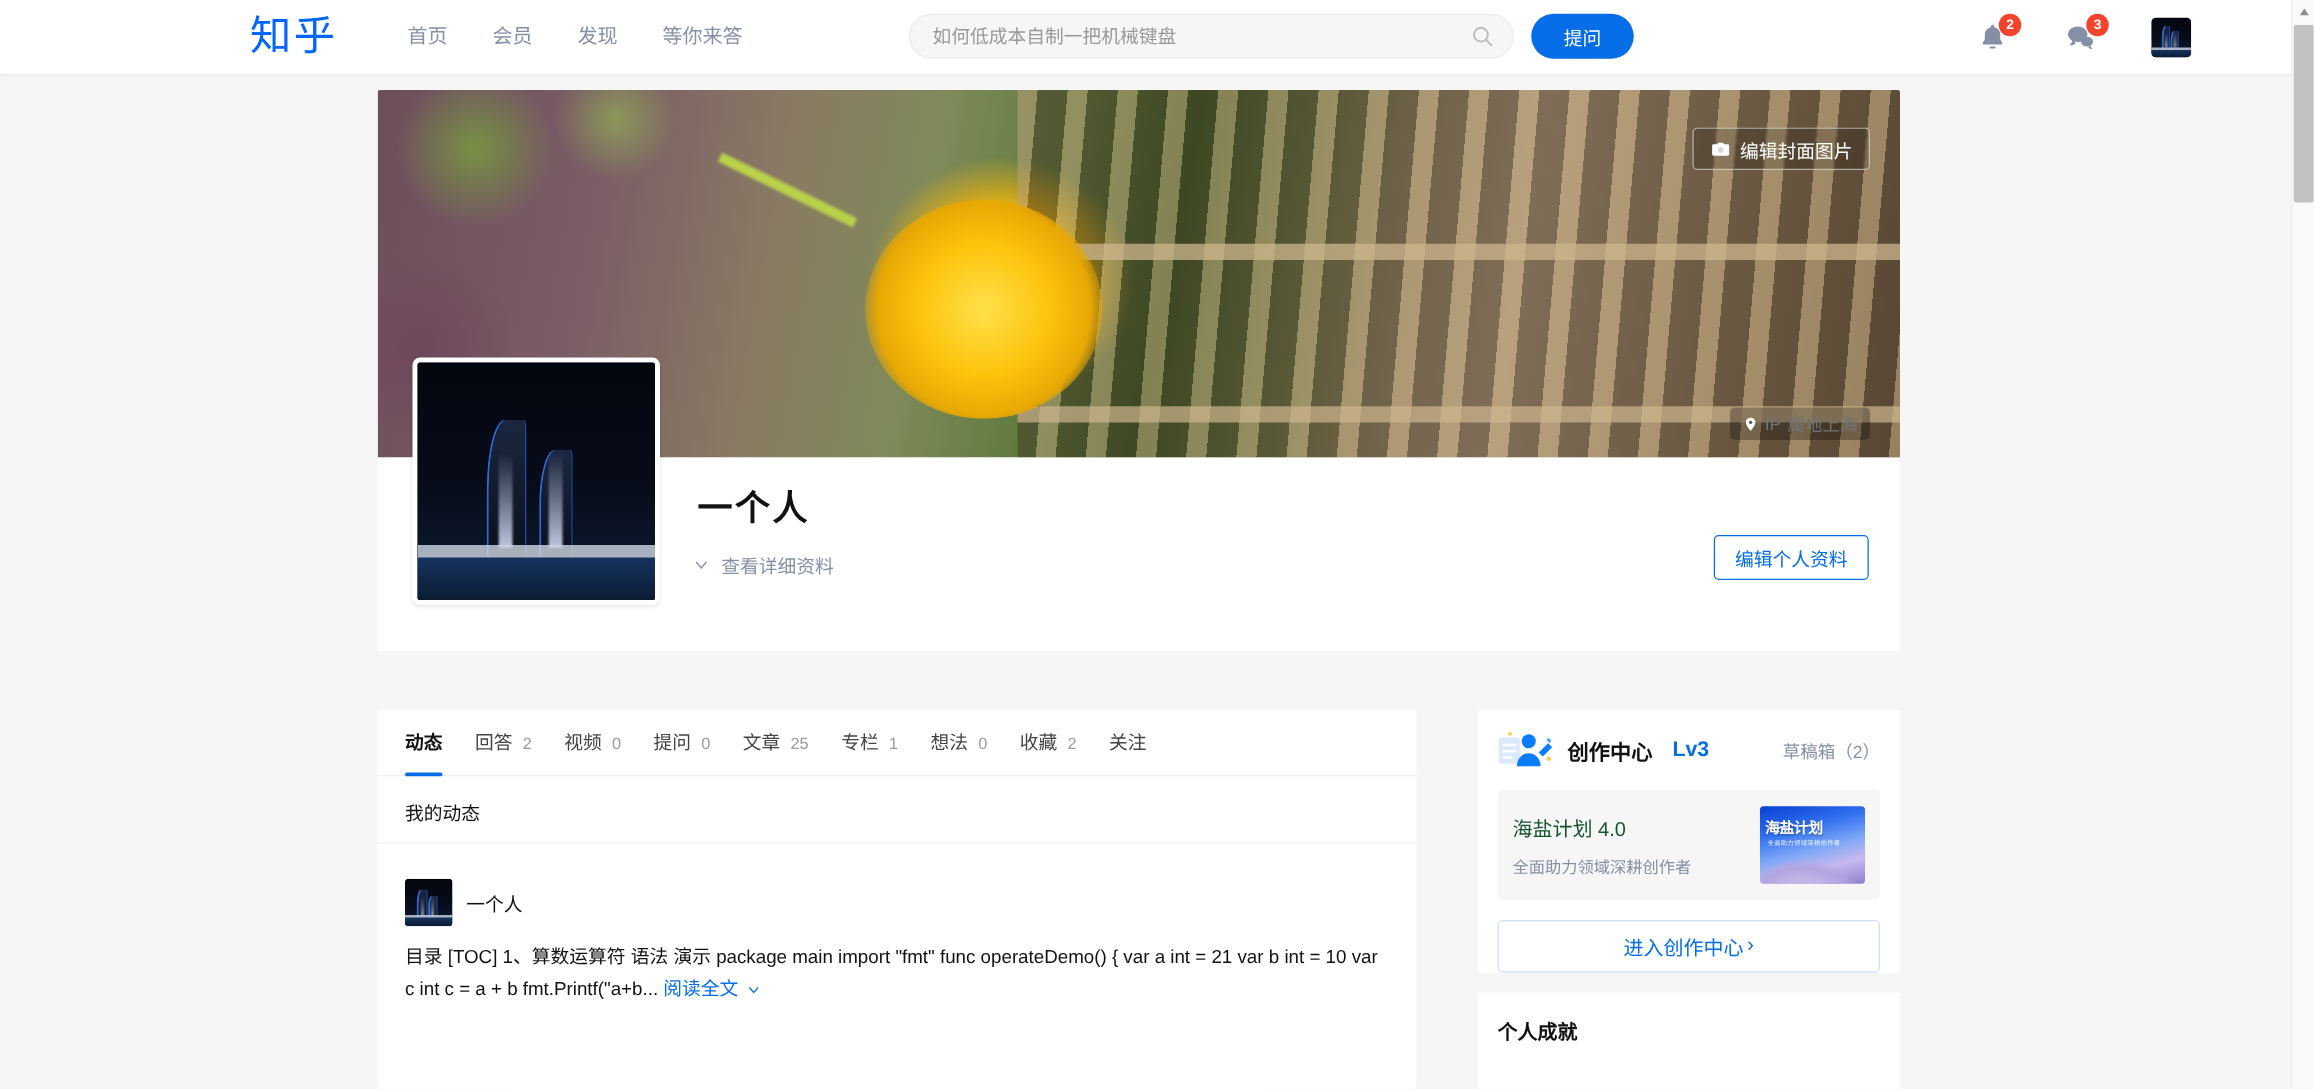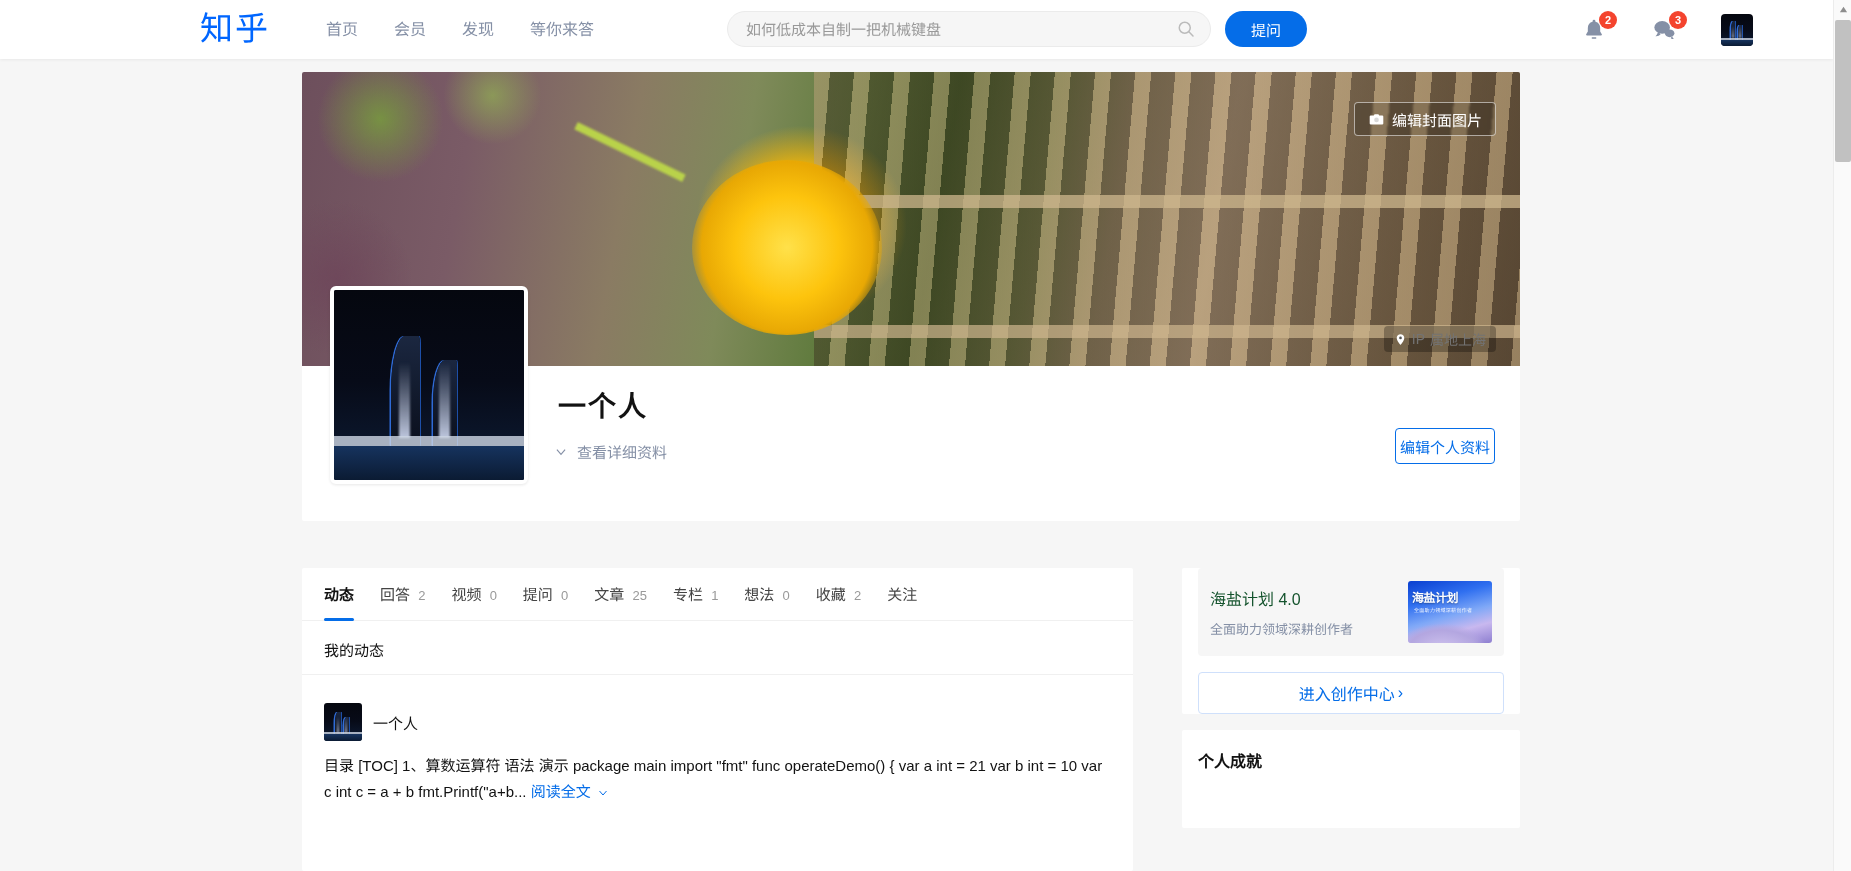--- a/index.html
+++ b/index.html
@@ -141,21 +141,21 @@
   }
   .uname { position: absolute; left: 256px; top: 18px; font-size: 28px; font-weight: 600; letter-spacing: 2px; }
   .detail-toggle {
     position: absolute; left: 252px; top: 75px;
     display: flex; align-items: center; gap: 9px;
     color: #8590a6; font-size: 15px; cursor: pointer;
   }
   .detail-toggle svg { width: 14px; height: 14px; fill: none; stroke: #8590a6; stroke-width: 2; }
   .edit-profile-btn {
     position: absolute; right: 25px; top: 62px;
-    height: 36px; padding: 0 4px; border-radius: 4px;
+    height: 36px; padding: 0 16px; border-radius: 4px;
     border: 1px solid #056de8; background: #fff; color: #056de8;
     font-size: 15px; cursor: pointer;
     font-family: "Liberation Sans", "DejaVu Sans", sans-serif;
   }
 
   
   .feed {
     position: absolute; left: 302px; top: 509px;
     width: 831px; background: #fff; border-radius: 2px;
     min-height: 303px; overflow: hidden;
@@ -399,20 +399,37 @@
                 <polyline points="5,8 12,16 19,8"></polyline>
               </svg>
           </span>
         </div>
 
       </div>
     </div>
 
     <div class="rail">
       <div class="card">
+        <div class="creator-head">
+          <svg class="creator-mark" viewBox="0 0 46 34">
+            <rect x="1" y="7" width="17" height="21" rx="3" fill="#dbe9ff"></rect>
+            <rect x="4" y="12" width="11" height="2" rx="1" fill="#fff"></rect>
+            <rect x="4" y="17" width="11" height="2" rx="1" fill="#fff"></rect>
+            <rect x="4" y="22" width="8" height="2" rx="1" fill="#fff"></rect>
+            <circle cx="25" cy="10" r="5.6" fill="#0a7cff"></circle>
+            <path d="M15.5 30c0-6 4.3-10.4 9.5-10.4S34.5 24 34.5 30z" fill="#0a7cff"></path>
+            <path d="M33 19l7.5-7.5 3.2 3.2L36.2 22.2z" fill="#0a7cff"></path>
+            <path d="M40.8 7.2l2.4 2.4-1.7 1.7-2.4-2.4z" fill="#53a8ff"></path>
+            <circle cx="41" cy="24" r="1.8" fill="#ffd24d"></circle>
+            <circle cx="10" cy="4" r="1.6" fill="#ffd24d"></circle>
+          </svg>
+          <span class="creator-title">创作中心</span>
+          <span class="creator-lv">Lv3</span>
+          <span class="drafts">草稿箱（2）</span>
+        </div>
 
         <div class="promo">
           <div class="promo-txt">
             <div class="promo-t">海盐计划 4.0</div>
             <div class="promo-s">全面助力领域深耕创作者</div>
           </div>
           <div class="promo-img">
             <div class="dune"></div>
             <div class="ptxt">海盐计划</div>
             <div class="psub">全面助力领域深耕创作者</div>

